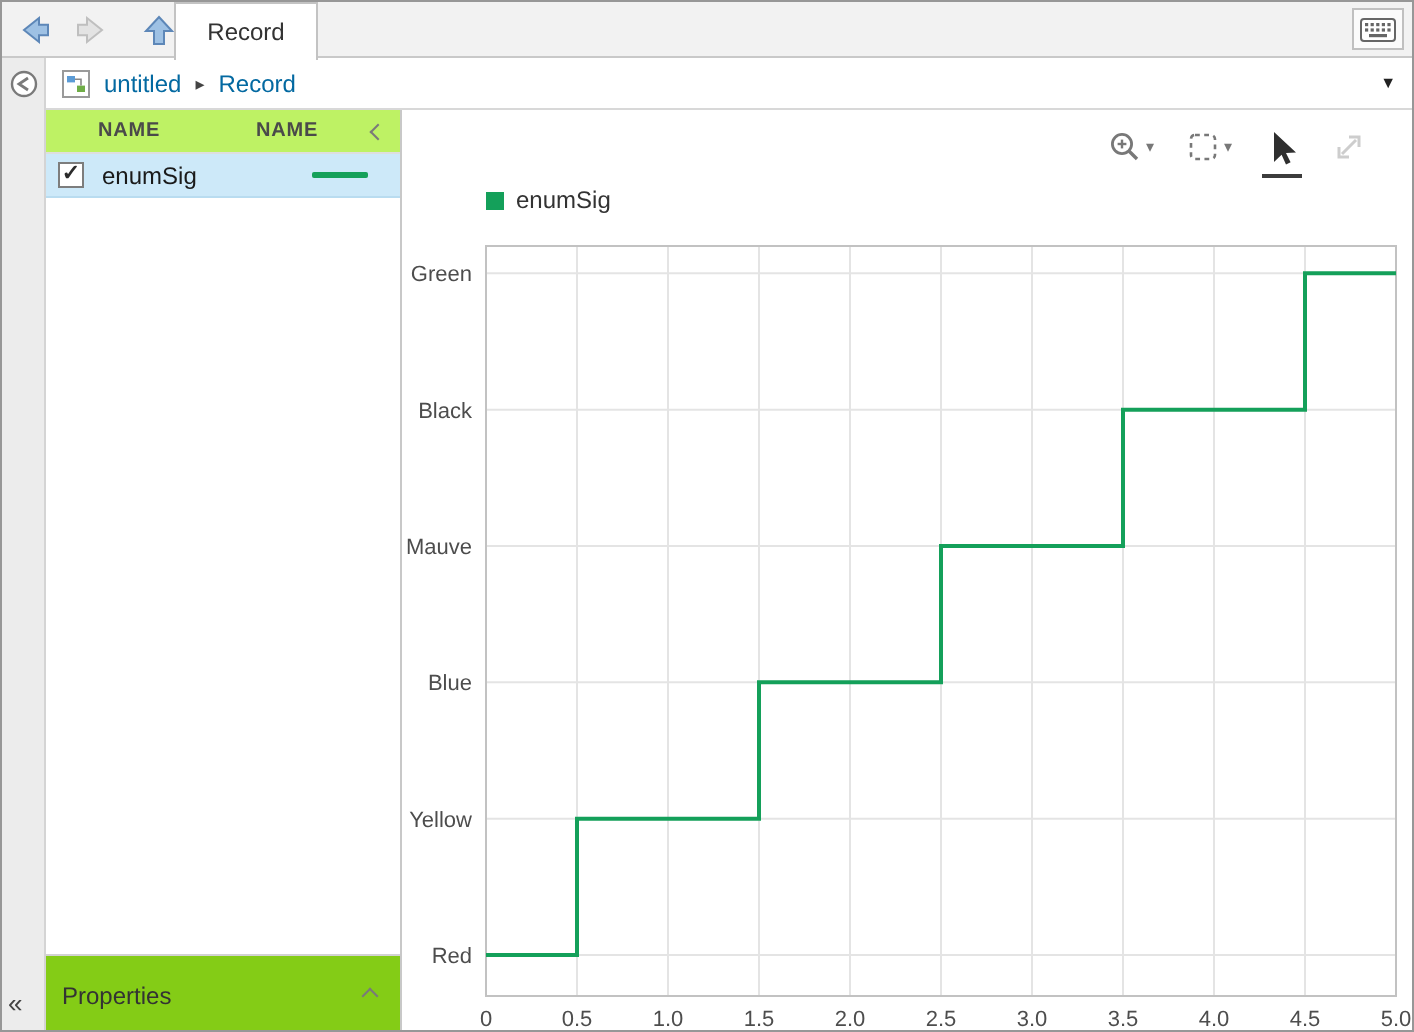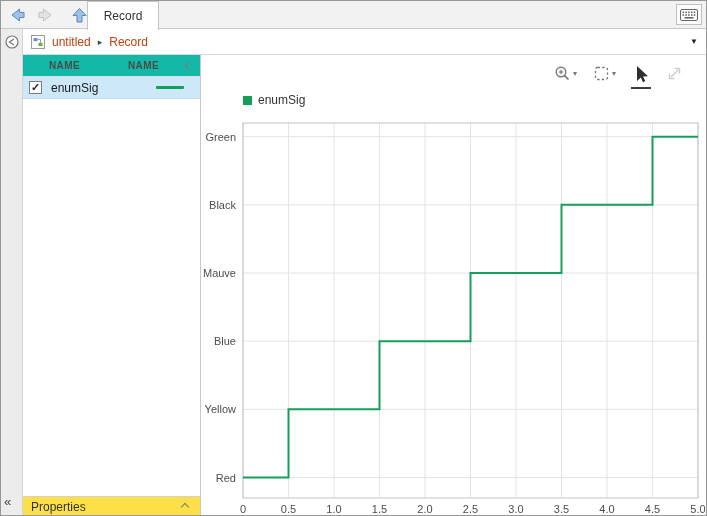--- a/index.html
+++ b/index.html
@@ -8,45 +8,45 @@
 
   
   .tabbar { position:absolute; left:0; top:0; width:100%; height:28px; background:#f2f2f2; border-bottom:1px solid #c9c9c9; }
   .navbtns { position:absolute; left:6px; top:4px; display:flex; gap:8px; align-items:center; }
   .icon-btn { width:20px; height:20px; display:flex; align-items:center; justify-content:center; background:transparent; border:none; cursor:pointer; }
   .tab { position:absolute; left:86px; top:0; height:29px; min-width:72px; padding:0 14px; background:#fff; border:1px solid #c3c3c3; border-bottom:none; display:flex; align-items:center; justify-content:center; font-size:12px; color:#333; z-index:2; }
   .kbd-btn { position:absolute; right:4px; top:3px; width:26px; height:21px; background:#fbfbfb; border:1px solid #c0c0c0; display:flex; align-items:center; justify-content:center; cursor:pointer; }
 
   
   .crumbbar { position:absolute; left:22px; top:28px; width:685px; height:26px; background:#fff; border-bottom:1px solid #d8d8d8; display:flex; align-items:center; padding-left:8px; gap:7px; }
-  .crumb-text { font-size:12px; color:#c2410c; cursor:pointer; }
+  .crumb-text { font-size:12px; color:#0369a1; cursor:pointer; }
   .crumb-sep { font-size:9px; color:#444; }
   .crumb-dd { position:absolute; right:10px; top:8px; font-size:8px; color:#222; cursor:pointer; }
 
   
   .leftstrip { position:absolute; left:0; top:28px; width:22px; height:488px; background:#ececec; border-right:1px solid #d4d4d4; }
   .locate-btn { position:absolute; left:3px; top:5px; width:16px; height:16px; background:none; border:none; cursor:pointer; padding:0; }
   .collapse-btn { position:absolute; left:3px; bottom:8px; background:none; border:none; font-size:13px; color:#444; cursor:pointer; font-family:"Liberation Sans",sans-serif; }
 
   
   .panel { position:absolute; left:22px; top:54px; width:178px; height:462px; background:#fff; border-right:1px solid #c8c8c8; }
-  .panel-header { display:flex; height:22px; background:#14b8a6; border-bottom:1px solid #dedede; align-items:center; font-size:10px; font-weight:bold; color:#4a4a4a; letter-spacing:.4px; }
+  .panel-header { display:flex; height:22px; background:#bef264; border-bottom:1px solid #dedede; align-items:center; font-size:10px; font-weight:bold; color:#4a4a4a; letter-spacing:.4px; }
   .col-cb { width:26px; }
   .col-name { flex:1; }
   .col-line { width:62px; padding-left:12px; }
   .col-chev { width:22px; display:flex; align-items:center; justify-content:center; cursor:pointer; }
   .chev { display:inline-block; width:6px; height:6px; border-right:1.5px solid #7a7a7a; border-bottom:1.5px solid #7a7a7a; }
   .chev-left { transform:rotate(135deg); }
   .chev-up { transform:rotate(-135deg); }
   .sig-row { display:flex; height:22px; background:#cde9f9; align-items:center; cursor:pointer; border-bottom:1px solid #b9dcf0; }
   .cb { width:13px; height:13px; margin-left:6px; background:#fff; border:1px solid #7d7d7d; display:flex; align-items:center; justify-content:center; font-size:11px; font-weight:bold; color:#2b2b2b; line-height:1; cursor:pointer; }
   .sig-name { flex:1; font-size:12px; color:#1a1a1a; padding-left:9px; }
   .line-sample-col { width:62px; display:flex; align-items:center; }
   .line-sample { width:28px; height:3px; margin-left:18px; border-radius:1px; cursor:pointer; }
-  .props-bar { position:absolute; left:0; bottom:0; width:100%; height:21px; background:#fde047; border-top:1px solid #d2d2d2; display:flex; align-items:center; padding:0 12px 0 8px; font-size:12px; color:#333; cursor:pointer; }
+  .props-bar { position:absolute; left:0; bottom:0; width:100%; height:40px; background:#84cc16; border-top:1px solid #d2d2d2; display:flex; align-items:center; padding:0 12px 0 8px; font-size:12px; color:#333; cursor:pointer; }
   .props-bar .chev { margin-left:auto; }
 
   
   .chart-pane { position:absolute; left:200px; top:54px; width:507px; height:462px; background:#fff; }
   .chart-toolbar { position:absolute; top:8px; right:24px; display:flex; gap:14px; align-items:flex-start; }
   .ct-btn { display:flex; align-items:center; gap:2px; background:none; border:none; padding:2px 1px 4px 1px; cursor:pointer; }
   .ct-btn.active { border-bottom:2px solid #3c3c3c; }
   .caret { font-size:8px; color:#787878; }
   .legend { position:absolute; left:42px; top:38px; display:flex; align-items:center; gap:6px; }
   .legend-swatch { width:9px; height:9px; display:inline-block; }

